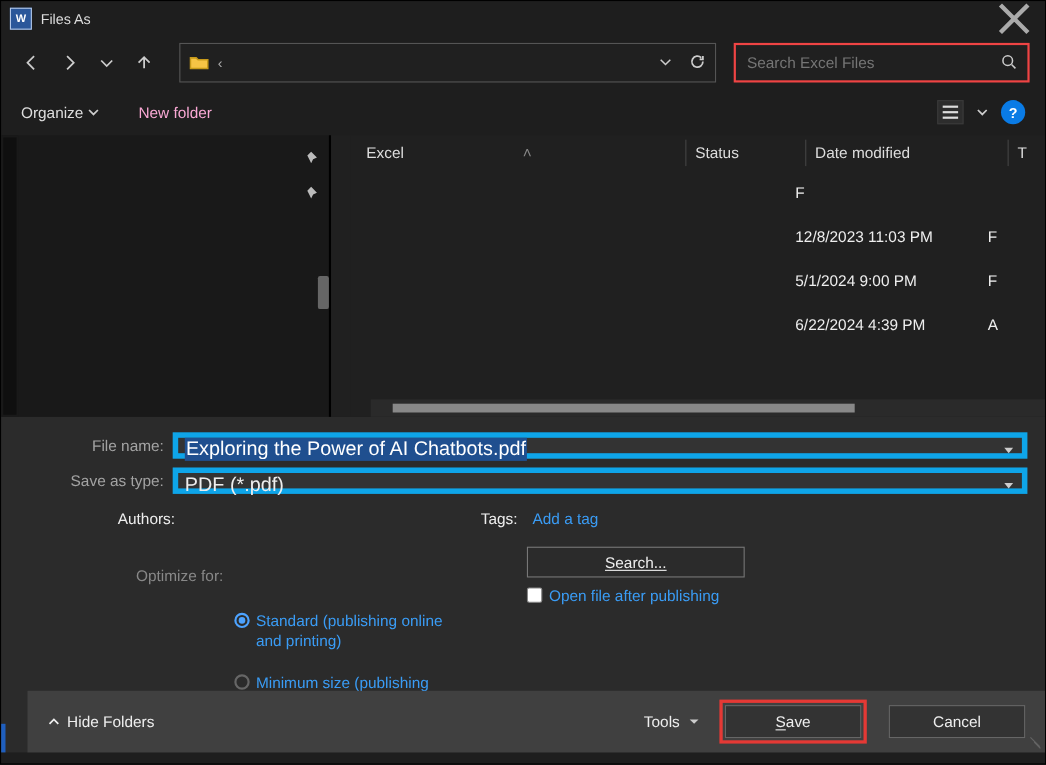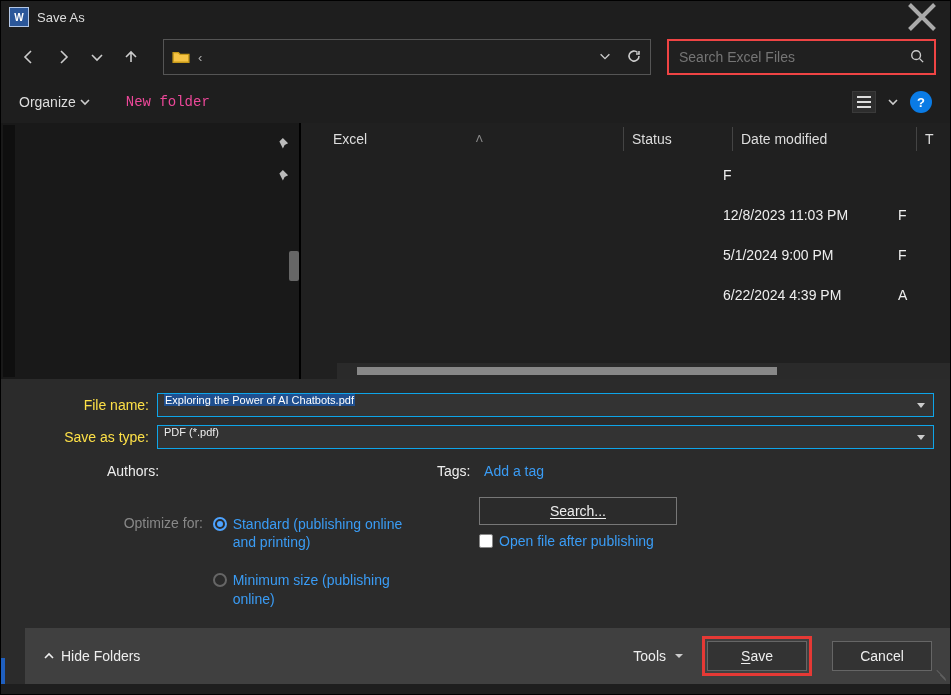--- a/index.html
+++ b/index.html
@@ -20,21 +20,21 @@
   .folder-icon { width: 18px; height: 14px; }
   .addrbar-text { margin-left: 8px; color: #aaa; flex: 1; }
   .addrbar-right { display: flex; align-items: center; gap: 14px; color: #ccc; }
   .searchbox { flex: 1; height: 36px; border: 2px solid #ef4444; background: #202020; display: flex; align-items: center; padding: 0 10px; margin-left: 10px; }
   .searchbox input { flex: 1; background: transparent; border: none; color: #ccc; font-size: 14px; outline: none; }
   .searchbox .search-icon { color: #ccc; }
 
   
   .toolrow { height: 42px; display: flex; align-items: center; padding: 0 18px; }
   .organize { display: flex; align-items: center; gap: 4px; color: #ddd; cursor: pointer; font-size: 14px;}
-  .newfolder { margin-left: 36px; color: #ec4899; cursor: pointer; font-size: 14px; font-family: Liberation Mono, monospace;}
+  .newfolder { margin-left: 36px; color: #f9a8d4; cursor: pointer; font-size: 14px;}
   .view-area { margin-left: auto; display: flex; align-items: center; gap: 12px; }
   .view-btn { width: 24px; height: 22px; border: 1px solid #3a3a3a; background: #2d2d2d; display: flex; flex-direction: column; justify-content: space-around; padding: 3px 4px; }
   .view-btn div { height: 2px; background: #ddd; }
   .help-btn { width: 22px; height: 22px; border-radius: 50%; background: #0a7be5; color: #fff; display: flex; align-items: center; justify-content: center; font-weight: bold; font-size: 13px; cursor: pointer; }
 
   
   .body-split { height: 256px; display: flex; position: relative; }
   .tree-pane { width: 300px; background: #191919; border-right: 2px solid #000; position: relative; }
   .tree-scrollbar { position: absolute; left: 0; top: 0; bottom: 0; width: 16px; background: #191919; }
   .tree-track { position:absolute; left:2px; right:2px; top:2px; bottom:2px; background:#0f0f0f;}
@@ -58,68 +58,68 @@
   .file-row .c-date { width: 175px; }
   .file-row .c-type { width: 20px; text-align:left;}
   .hscroll { position: absolute; left: 18px; right: 0; bottom: 0; height: 16px; background: #2a2a2a; }
   .hscroll-thumb { position: absolute; left: 20px; width: 420px; top: 4px; height: 8px; background: #888; }
   .vscroll-thumb { position:absolute; left:3px; width:10px; top:128px; height:30px; background:#666; border-radius:2px;}
   .left-blue-edge { position:absolute; left:0; bottom:0; width:4px; height:26px; background:#1f5fbf;}
 
   
   .lower { background: #2b2b2b; height: 305px; padding: 14px 16px 0 16px; position: relative; }
   .field-row { display: flex; align-items: center; margin-bottom: 8px; }
-  .field-label { width: 140px; text-align: right; color: #fde047; padding-right: 8px; font-size: 14px; }
-  .field-input { flex: 1; height: 24px; border: 1px solid #0ea5e9; background: #333; color: #eee; padding: 0 6px; font-size: 11px; position:relative;}
+  .field-label { width: 140px; text-align: right; color: #a3a3a3; padding-right: 8px; font-size: 14px; }
+  .field-input { flex: 1; height: 24px; border: 5px solid #0ea5e9; background: #333; color: #eee; padding: 0 6px; font-size: 18px; position:relative;}
   .field-input.combo::after { content:""; position:absolute; right:8px; top:9px; border-left:4px solid transparent; border-right:4px solid transparent; border-top:5px solid #ccc;}
   .highlighted-filename { background:#1f4f8f; display:inline-block; padding:0 1px; color:#fff;}
 
   .meta-row { display: flex; margin-top: 14px; }
   .meta-left { width: 420px; }
   .meta-right { flex: 1; }
   .authors { color: #eee; margin-left: 90px; font-size: 14px;}
   .tags-label { color: #eee; display: inline; font-size: 14px; margin-right: 10px;}
   .add-tag { color: #3a9cf5; cursor: pointer; font-size: 14px;}
 
   .optimize-block { margin-top: 36px; margin-left: 86px; }
   .optimize-label { color: #888; font-size: 14px; display:inline-block; width:100px; text-align:right; vertical-align:top;}
-  .radio-group { display: inline-block; vertical-align:top; margin-left:6px;}
+  .radio-group { display: inline-block; vertical-align:top; margin-left:6px;margin-top:40px;}
   .radio-row { display: flex; align-items: flex-start; margin-bottom: 20px; }
   .radio-dot { width: 14px; height: 14px; border-radius: 50%; border: 2px solid #666; margin-right: 6px; display:flex; align-items:center; justify-content:center; flex-shrink:0; margin-top:2px;}
   .radio-dot.checked { border-color: #4da3ff; }
   .radio-dot.checked::after { content:""; width:6px; height:6px; background:#4da3ff; border-radius:50%;}
   .radio-label { color: #3a9cf5; font-size: 14px; max-width: 170px; line-height:1.3;}
 
   .right-controls { position: absolute; left: 478px; top: 118px; }
   .options-btn { width: 198px; height: 28px; border: 1px solid #777; background: transparent; color: #eee; text-align: center; font-size: 14px; cursor: pointer; text-decoration: underline; text-underline-offset: 2px; display:flex; align-items:center; justify-content:center;}
   .openfile-row { margin-top: 8px; display: flex; align-items: center; }
   .checkbox { width: 14px; height: 14px; border: 1px solid #888; background: #fff; margin-right: 6px; border-radius:2px;}
   .openfile-label { color: #3a9cf5; font-size: 14px;}
 
   
   .bottombar { position: absolute; left: 0; right: 0; bottom: 0; height: 56px; background: #404040; display: flex; align-items: center; padding: 0 18px; margin-left: 24px; }
   .hide-folders { display: flex; align-items: center; gap: 6px; color: #eee; cursor: pointer; font-size: 14px;}
   .tools { margin-left: auto; display: flex; align-items: center; gap: 8px; color: #eee; font-size: 14px; margin-right: 18px;}
-  .big-btn { width: 100px; height: 30px; border: 1px solid #666; background: #333; color: #eee; font-size: 14px; display:flex; align-items:center; justify-content:center; cursor:pointer;}
+  .big-btn { width: 124px; height: 30px; border: 1px solid #666; background: #333; color: #eee; font-size: 14px; display:flex; align-items:center; justify-content:center; cursor:pointer;}
   .save-hl { border: 3px solid #e53935; padding: 2px; margin-right: 20px;}
   .save-hl .big-btn { margin:0;}
   .btn-underline { text-decoration: underline; text-underline-offset: 2px; }
   .resize-grip { position:absolute; right:3px; bottom:3px; width:12px; height:12px; opacity:.5;}
   .resize-grip::before, .resize-grip::after { content:""; position:absolute; background:#888; height:1px;}
   .resize-grip::before { width:8px; right:0; bottom:3px; transform:rotate(45deg);}
   .resize-grip::after { width:12px; right:0; bottom:6px; transform:rotate(45deg);}
 
   svg { stroke: currentColor; fill: none; stroke-width: 1.6; }
 </style>
 </head>
 <body>
 
 <div class="titlebar">
   <div class="word-icon">W</div>
-  <div class="titlebar-text">Save As</div>
+  <div class="titlebar-text">Files As</div>
   <div class="titlebar-close">
     <svg viewBox="0 0 16 16">
         <path d="M3 3 L13 13 M13 3 L3 13"></path>
       </svg>
   </div>
 </div>
 
 <div class="navrow">
   <div class="nav-btn">
     <svg viewBox="0 0 16 16">

